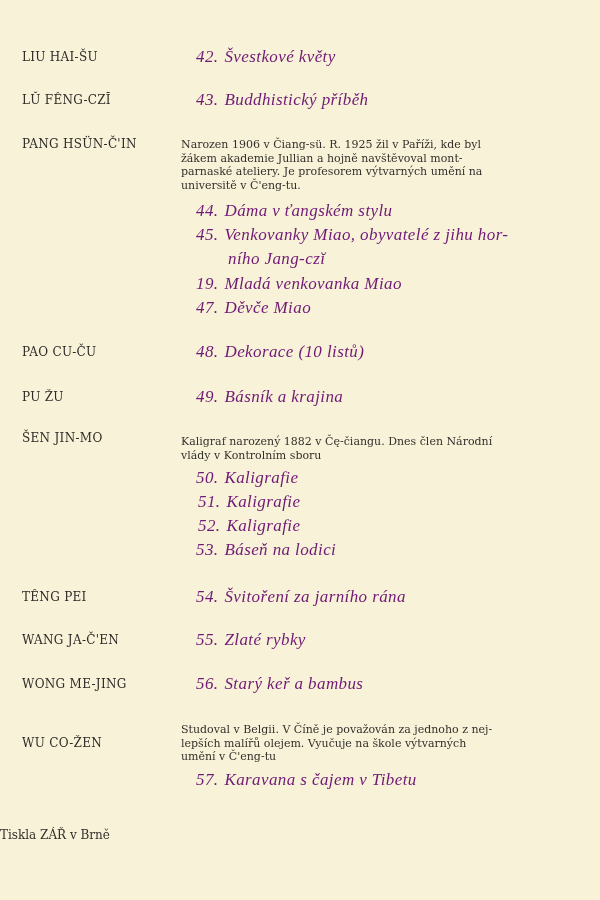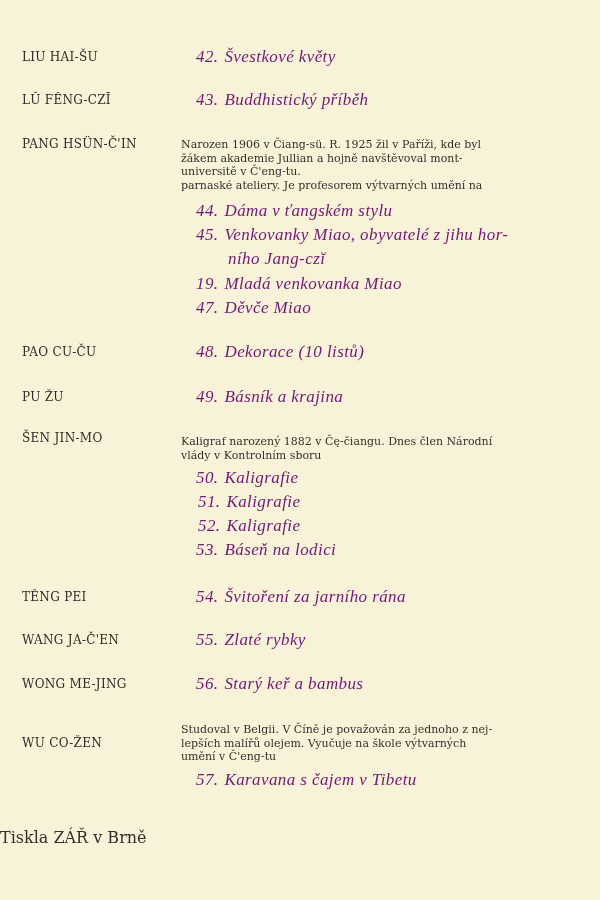--- a/index.html
+++ b/index.html
@@ -55,21 +55,21 @@
       color: #701a75;
       white-space: nowrap;
     }
     .work .num { margin-right: 6px; }
     .work.cont { left: 228px; text-align: right; }
     .footer {
       position: absolute;
       left: 0;
       top: 828px;
       font-family: "DejaVu Serif", serif;
-      font-size: 16px;
+      font-size: 12px;
       color: #33302b;
     }
   </style>
 </head>
 <body>
 
 <div class="bleed">&nbsp;</div>
 
 <div class="name" style="top:50px">LIU HAI-ŠU</div>
 <div class="work" style="top:47px">
@@ -78,22 +78,22 @@
 
 <div class="name" style="top:93px">LŬ FÊNG-CZĬ</div>
 <div class="work" style="top:90px">
   <span class="num">43.</span><span>Buddhistický příběh</span>
 </div>
 
 <div class="name" style="top:137px">PANG HSÜN-Č'IN</div>
 <div class="bio" style="top:138px">
   <div>Narozen 1906 v Čiang-sü. R. 1925 žil v Paříži, kde byl</div>
   <div>žákem akademie Jullian a hojně navštěvoval mont-</div>
+  <div>parnaské ateliery. Je profesorem výtvarných umění na</div>
   <div>universitě v Č'eng-tu.</div>
-  <div>parnaské ateliery. Je profesorem výtvarných umění na</div>
 </div>
 <div class="work" style="top:201px">
   <span class="num">44.</span><span>Dáma v ťangském stylu</span>
 </div>
 <div class="work" style="top:225px">
   <span class="num">45.</span><span>Venkovanky Miao, obyvatelé z jihu hor-</span>
 </div>
 <div class="work cont" style="top:249px">ního Jang-czĭ</div>
 <div class="work" style="top:274px">
   <span class="num">19.</span><span>Mladá venkovanka Miao</span>

